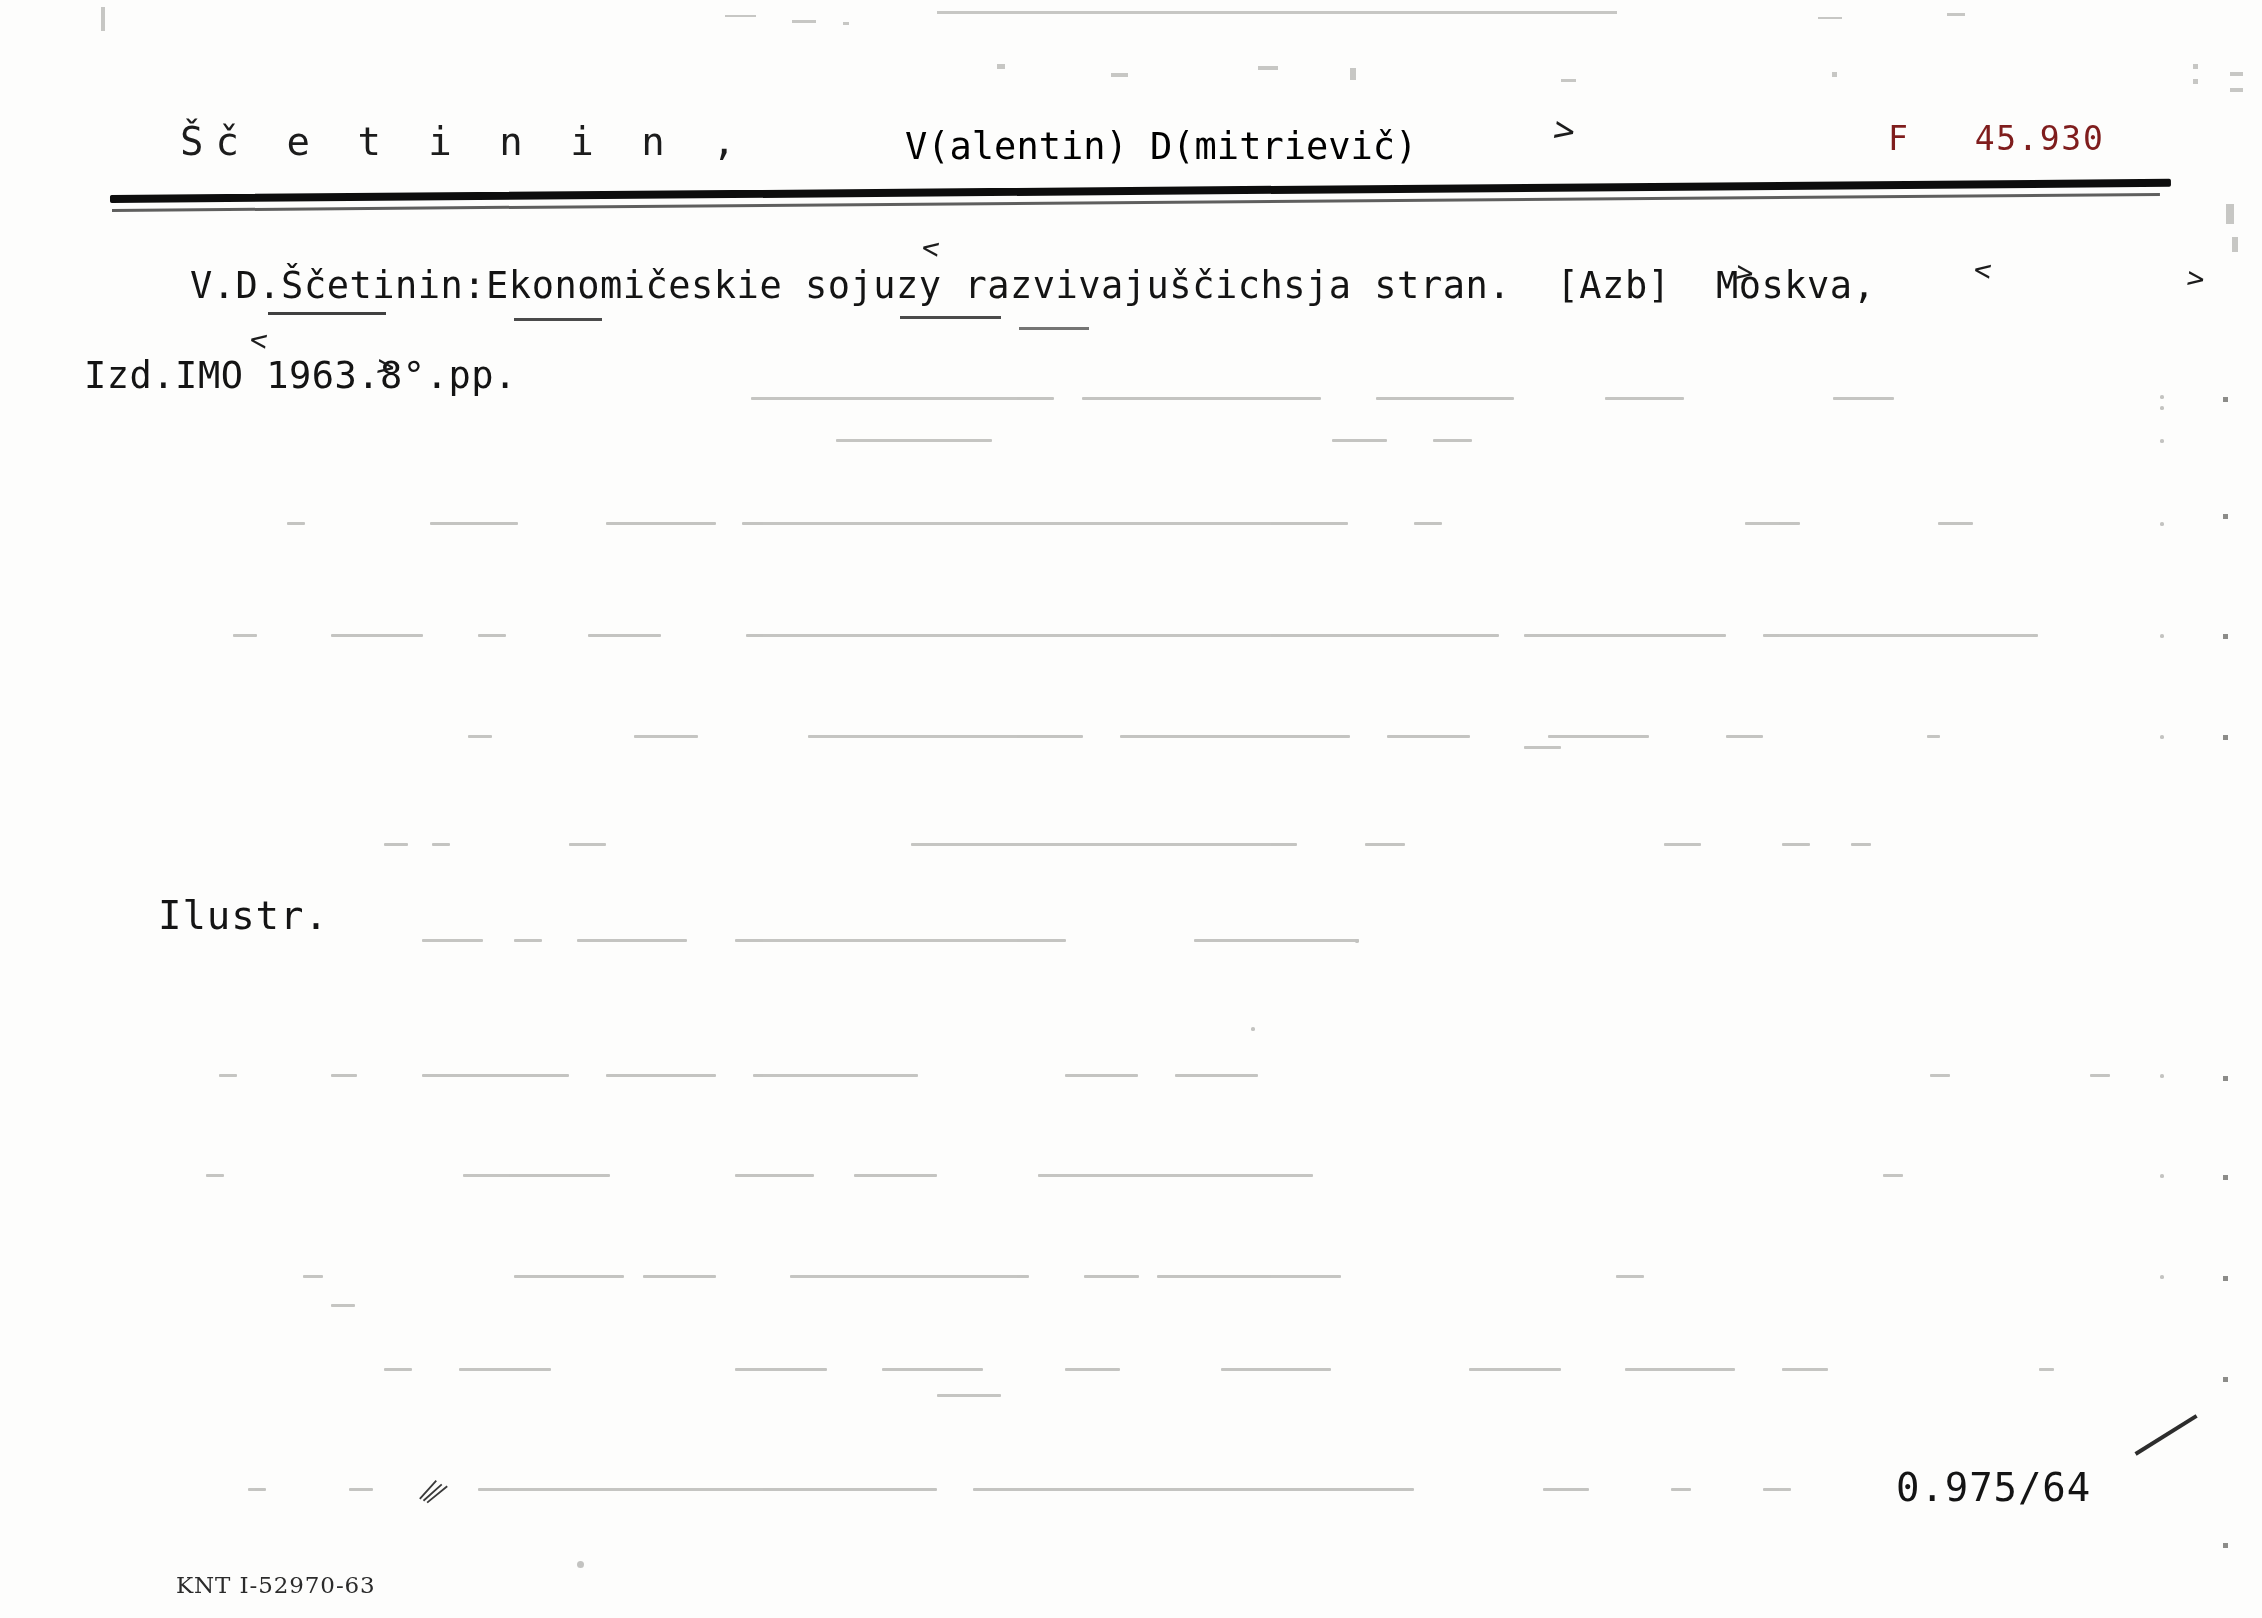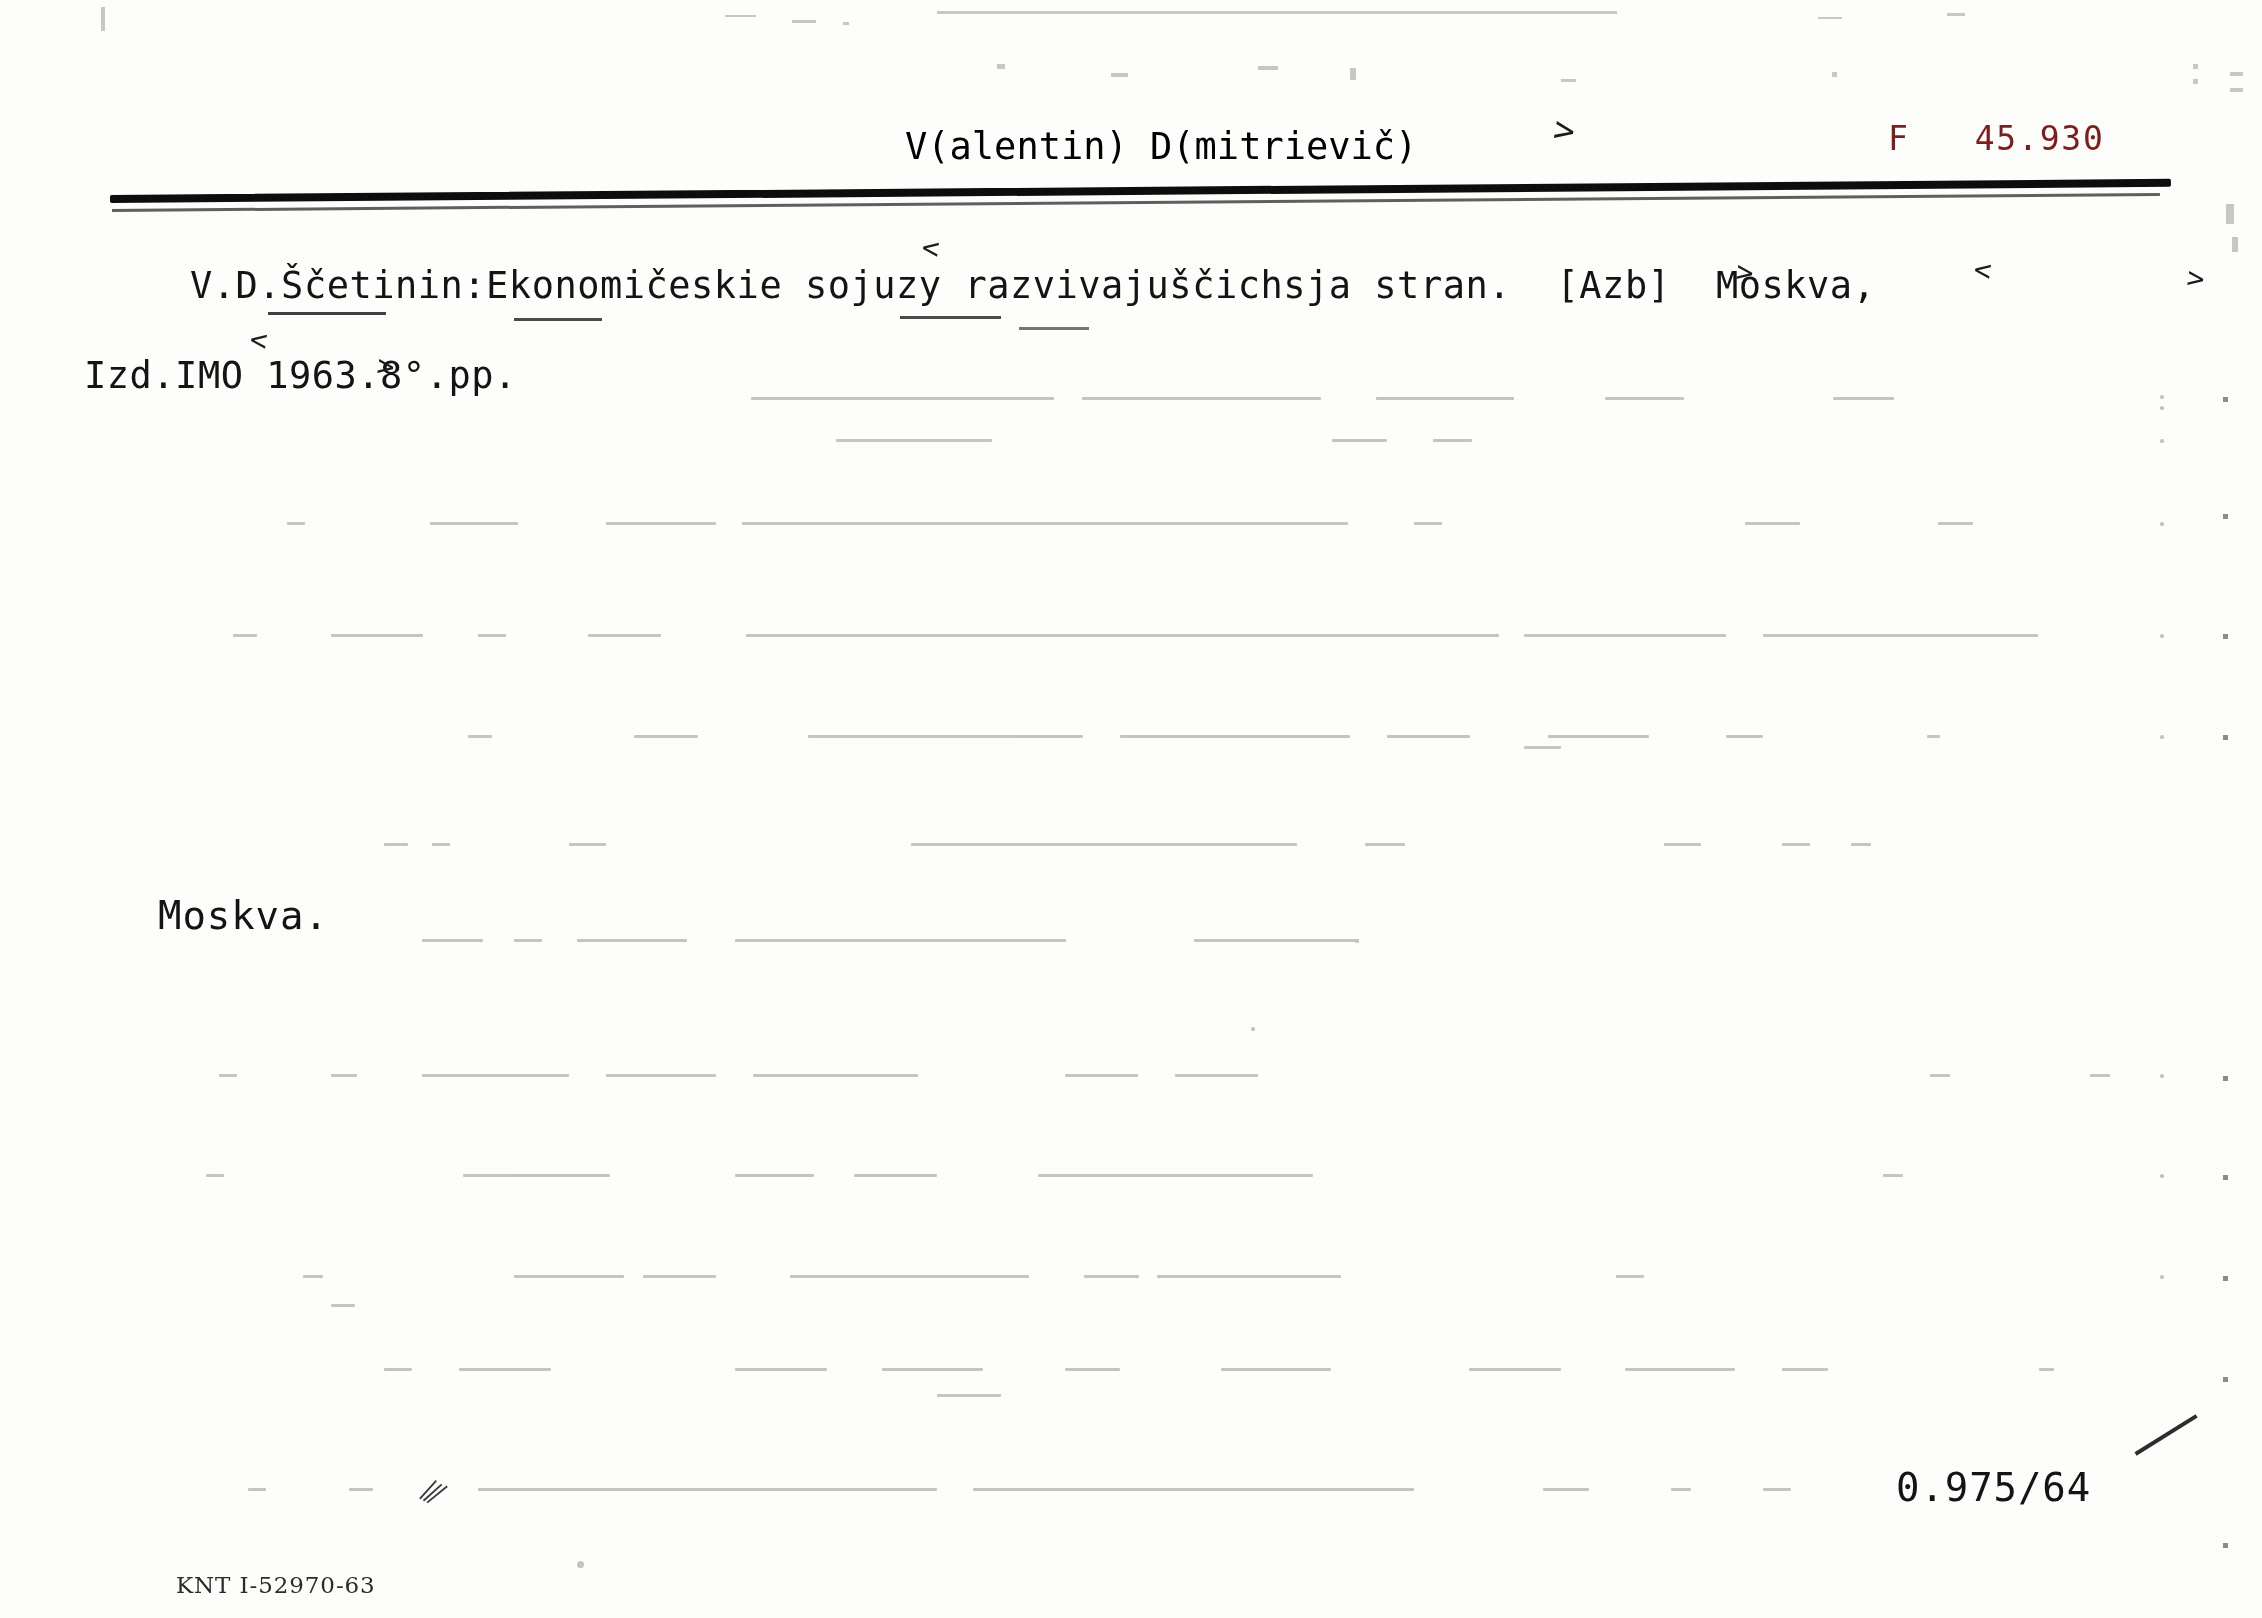--- a/index.html
+++ b/index.html
@@ -201,20 +201,21 @@
   <div class="noise" style="left:1561px; top:79px; width:14.7px; height:2.8px;"></div>
   <div class="noise" style="left:1832px; top:72px; width:4.6px;  height:4.6px;"></div>
   <div class="noise" style="left:2193px; top:64px; width:4.6px;  height:4.6px;"></div>
   <div class="noise" style="left:2193px; top:79px; width:4.6px;  height:4.6px;"></div>
   <div class="noise" style="left:2230px; top:72px; width:13px; height:3.7px;"></div>
   <div class="noise" style="left:2230px; top:88px; width:13px; height:3.7px;"></div>
   <div class="noise" style="left:2226px; top:204px;width:8.3px;  height:20px;"></div>
   <div class="noise" style="left:2232px; top:237px;width:6.4px;  height:14.7px;"></div>
 
   <div class="author-line">
+    <div class="author-name"><span class="author-spaced">Šč e t i n i n ,</span></div>
     <div class="author-rest">V(alentin) D(mitrievič)</div>
     <div class="caret-mark" style="left:1374px; top:-9.2px; transform:rotate(10deg);">&gt;</div>
     <div class="shelfmark">F   45.930</div>
   </div>
   <div class="rule"></div>
   <div class="rule-thin"></div>
 
   <div class="body-line" id="line1"><span>V.D.Ščetinin:Ekonomičeskie sojuzy razvivajuščichsja stran.  [Azb]  Moskva,</span></div>
   <div class="body-line" id="line2"><span>Izd.IMO 1963.8°.pp.</span></div>
 
@@ -223,21 +224,21 @@
   <div class="caret-mark" style="left:1974px; top:253px; transform:rotate(8deg) scaleX(-1); font-size:29px;">&gt;</div>
   <div class="caret-mark" style="left:2187px; top:261px; transform:rotate(8deg); font-size:29px;">&gt;</div>
   <div class="caret-mark" style="left:250px;  top:323px; transform:rotate(8deg) scaleX(-1); font-size:29px;">&gt;</div>
   <div class="caret-mark" style="left:377px;  top:349px; transform:rotate(8deg); font-size:29px;">&gt;</div>
 
   <div class="noise" style="left:268px; top:312px; width:118px; height:2.8px; background:#2b2b2b; opacity:.9;"></div>
   <div class="noise" style="left:514px; top:318px; width:88px;  height:2.8px; background:#2b2b2b; opacity:.85;"></div>
   <div class="noise" style="left:900px; top:316px; width:101px; height:2.8px; background:#2b2b2b; opacity:.85;"></div>
   <div class="noise" style="left:1019px;top:327px; width:70px;  height:2.8px; background:#3b3b3b; opacity:.7;"></div>
 
-  <div class="ilustr">Moskva.</div>
+  <div class="ilustr">Ilustr.</div>
 
   <div class="callnum">0.975/64</div>
   <div class="callnum-slash"></div>
 
   <div class="footer-code">KNT I-52970-63</div>
 
   <div class="ghost-row" style="left:0; top:397px; width:2263px;">
     <span class="ghost-seg" style="left:751px;  width:303px;"></span>
     <span class="ghost-seg" style="left:1082px; width:239px;"></span>
     <span class="ghost-seg" style="left:1376px; width:138px;"></span>

